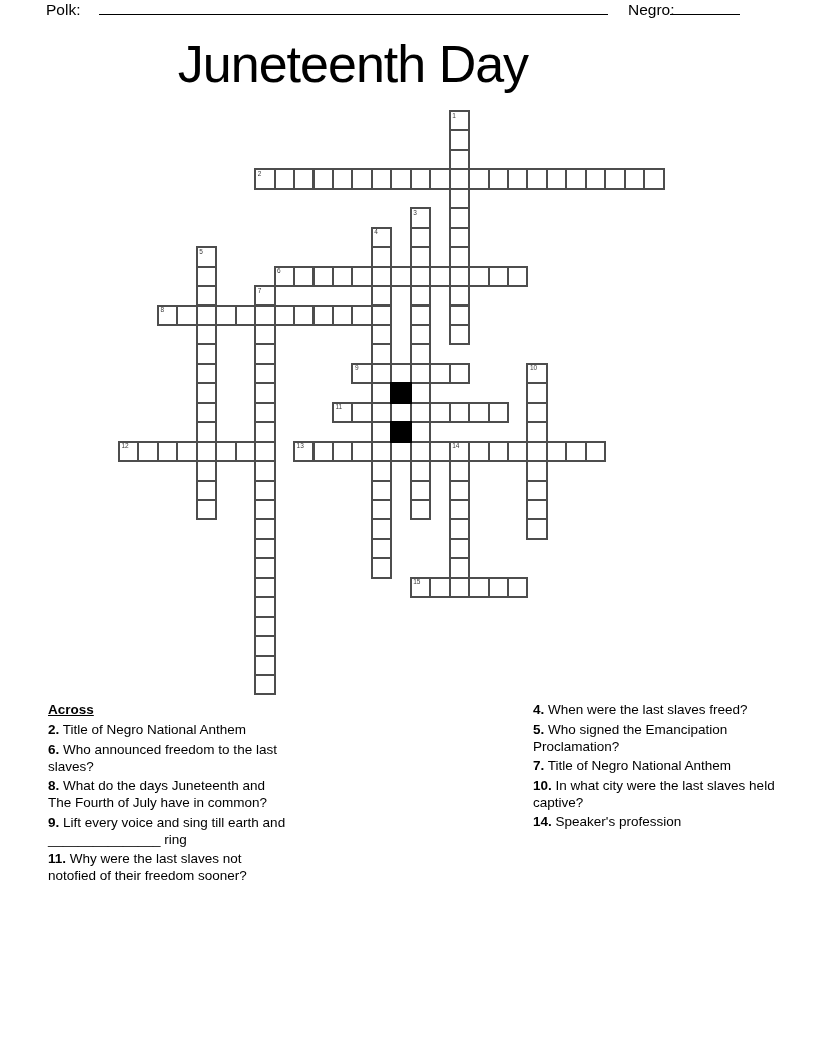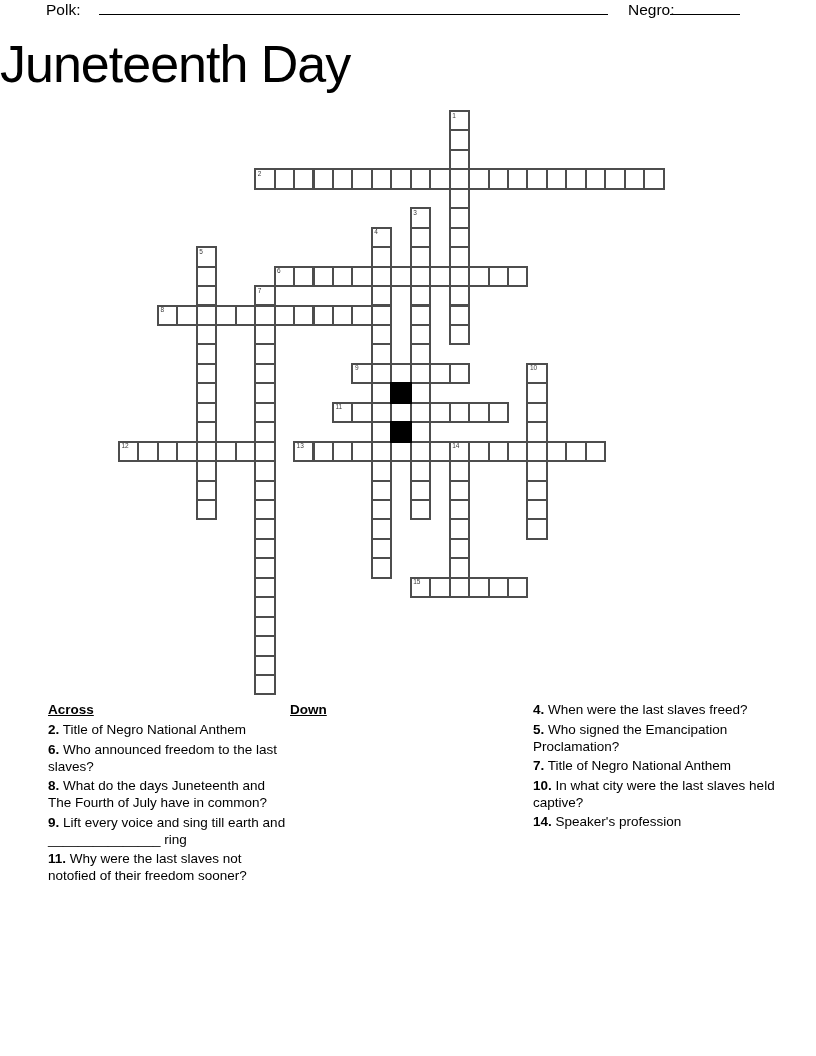--- a/index.html
+++ b/index.html
@@ -5,21 +5,21 @@
   html,body{margin:0;padding:0;}
   body{
     width:816px;height:1056px;background:#ffffff;position:relative;
     font-family:"Liberation Sans", sans-serif;color:#000;
   }
   
   .hdr-label{position:absolute;top:1px;font-size:15.5px;color:#000;}
   .hdr-line{position:absolute;top:0;height:14px;border-bottom:1.5px solid #000;}
   
   .title{
-    position:absolute;top:36px;left:0;width:706px;text-align:left;
+    position:absolute;top:36px;left:0;width:706px;text-align:center;
     font-size:52px;line-height:1.1;font-weight:400;letter-spacing:-1px;color:#000;
   }
   
   #grid{position:absolute;}
   .cell{
     position:absolute;box-sizing:border-box;background:#fff;
     border:2px solid #4d4d4d;
   }
   .cell.black{background:#000;border-color:#000;}
   .cellnum{
@@ -253,21 +253,20 @@
   <div id="col1-clues">
       <p class="clue"><b>2.</b> Title of Negro National Anthem</p>
       <p class="clue"><b>6.</b> Who announced freedom to the last slaves?</p>
       <p class="clue"><b>8.</b> What do the days Juneteenth and The Fourth of July have in common?</p>
       <p class="clue"><b>9.</b> Lift every voice and sing till earth and _______________ ring</p>
       <p class="clue"><b>11.</b> Why were the last slaves not notofied of their freedom sooner?</p>
     </div>
 </div>
 
 <div class="clue-col" style="left:290px;width:245px">
-  <div class="clue-heading">Down</div>
 </div>
 
 <div class="clue-col" style="left:533px;width:242px">
   <div id="col3-clues">
       <p class="clue"><b>4.</b> When were the last slaves freed?</p>
       <p class="clue"><b>5.</b> Who signed the Emancipation Proclamation?</p>
       <p class="clue"><b>7.</b> Title of Negro National Anthem</p>
       <p class="clue"><b>10.</b> In what city were the last slaves held captive?</p>
       <p class="clue"><b>14.</b> Speaker's profession</p>
     </div>

